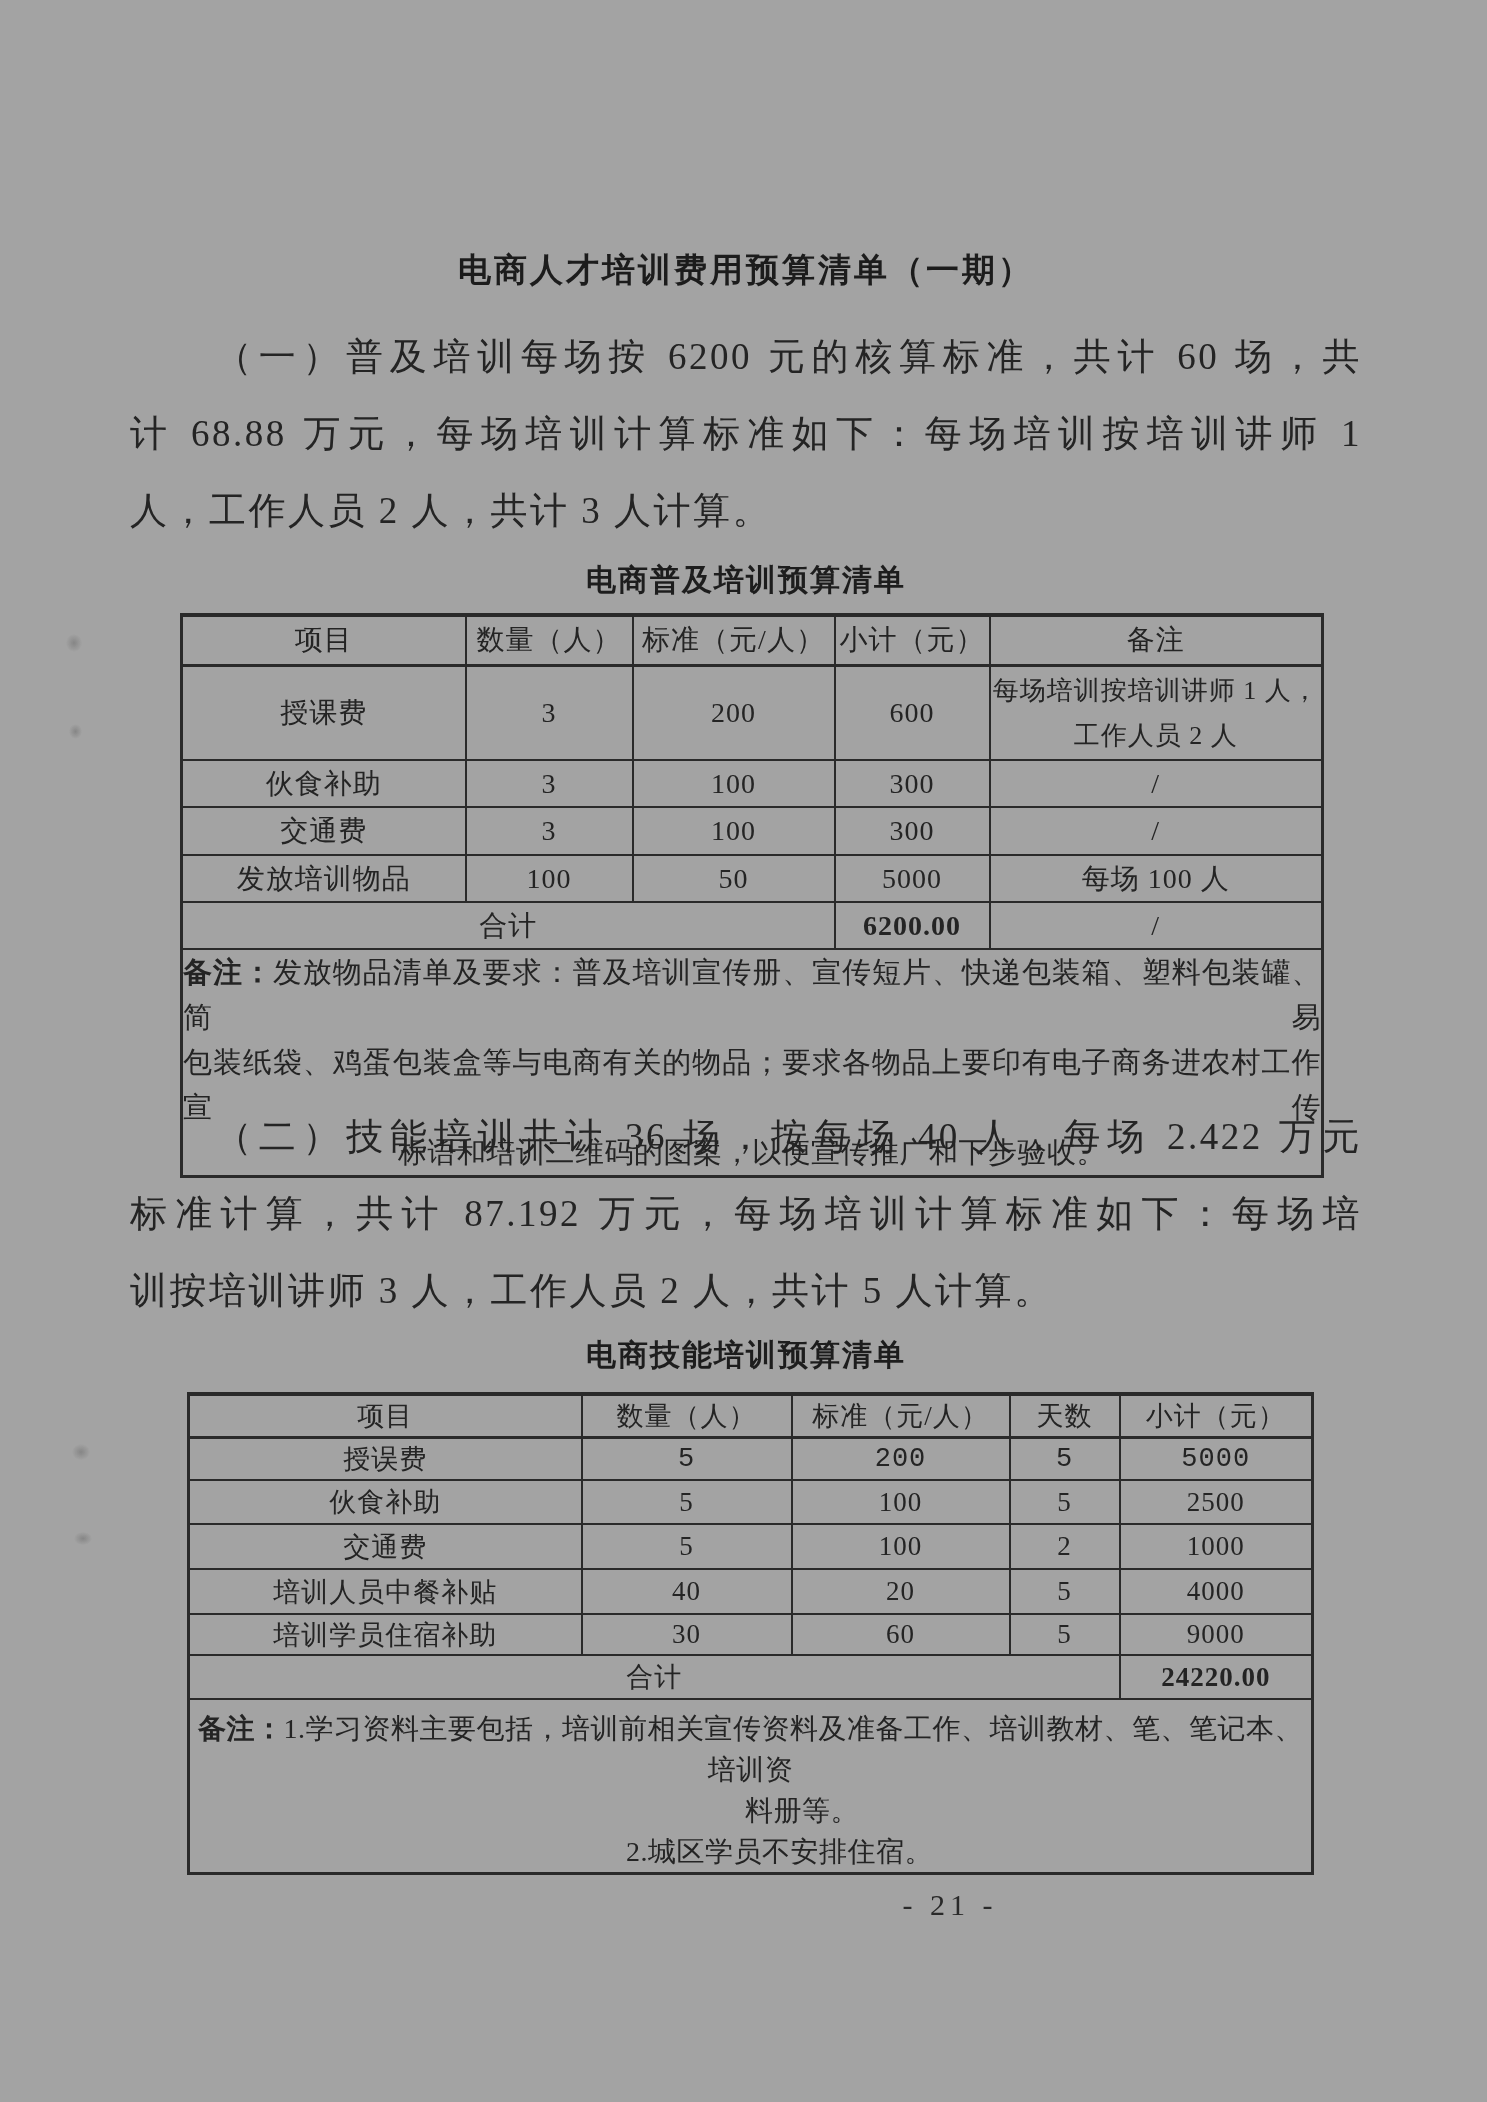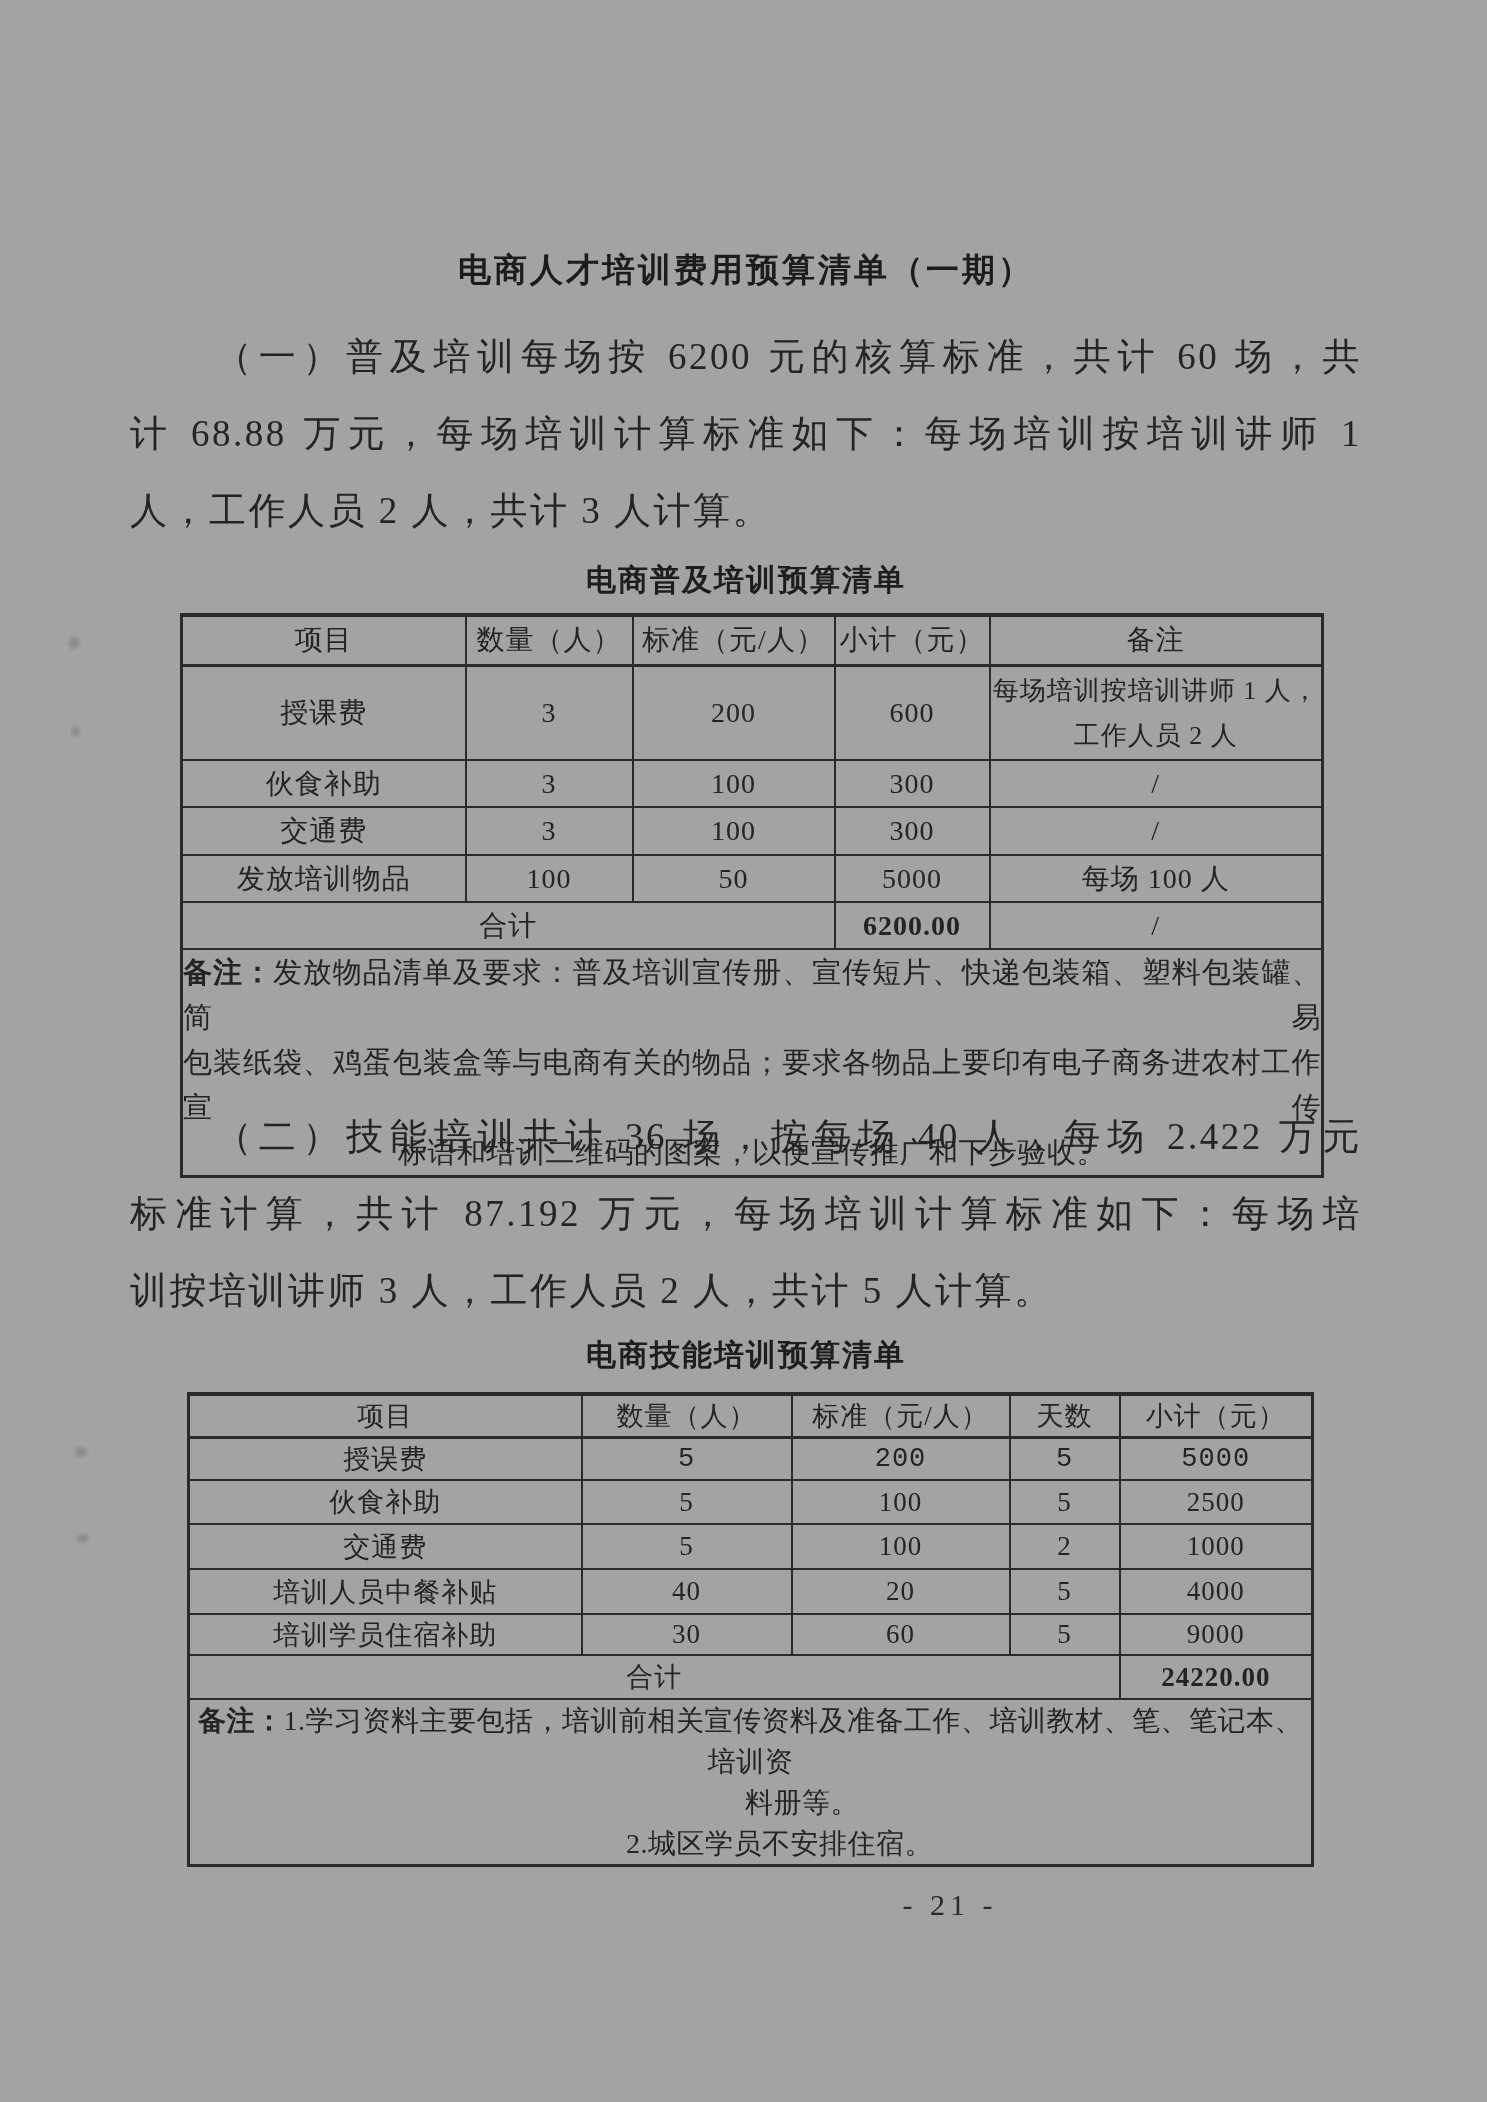--- a/index.html
+++ b/index.html
@@ -42,21 +42,21 @@
   table.t1 { top:613px; left:180px; width:1141px; font-size:28px; }
   table.t2 { top:1392px; left:187px; width:1124px; font-size:27px; }
   tr.hdr td { border-bottom-width:3px; }
   td.remark-2line { font-size:26px; line-height:45px; }
   td.bold-num, .bold { font-weight:bold; }
   td.note-cell {
     text-align:left; vertical-align:top;
     padding:12px 14px 0 12px;
   }
   .t1 td.note-cell { font-size:29px; line-height:45px; letter-spacing:0.5px; }
-  .t2 td.note-cell { font-size:28px; line-height:41px; letter-spacing:0.5px; }
+  .t2 td.note-cell { font-size:28px; line-height:41px; letter-spacing:0.5px; padding-top:8px; }
   .note-line.j { text-align:justify; text-align-last:justify; }
   .note-line.ind1 { margin-left:103px; }
   .note-line.ind2 { margin-left:58px; }
   .page-number {
     position:absolute; top:1888px; left:870px; width:160px;
     text-align:center; font-size:30px; letter-spacing:5px; color:#2a2a2a;
   }
   .artifact {
     position:absolute; border-radius:50%;
     background:radial-gradient(closest-side, rgba(110,110,110,0.55), rgba(150,150,150,0));

